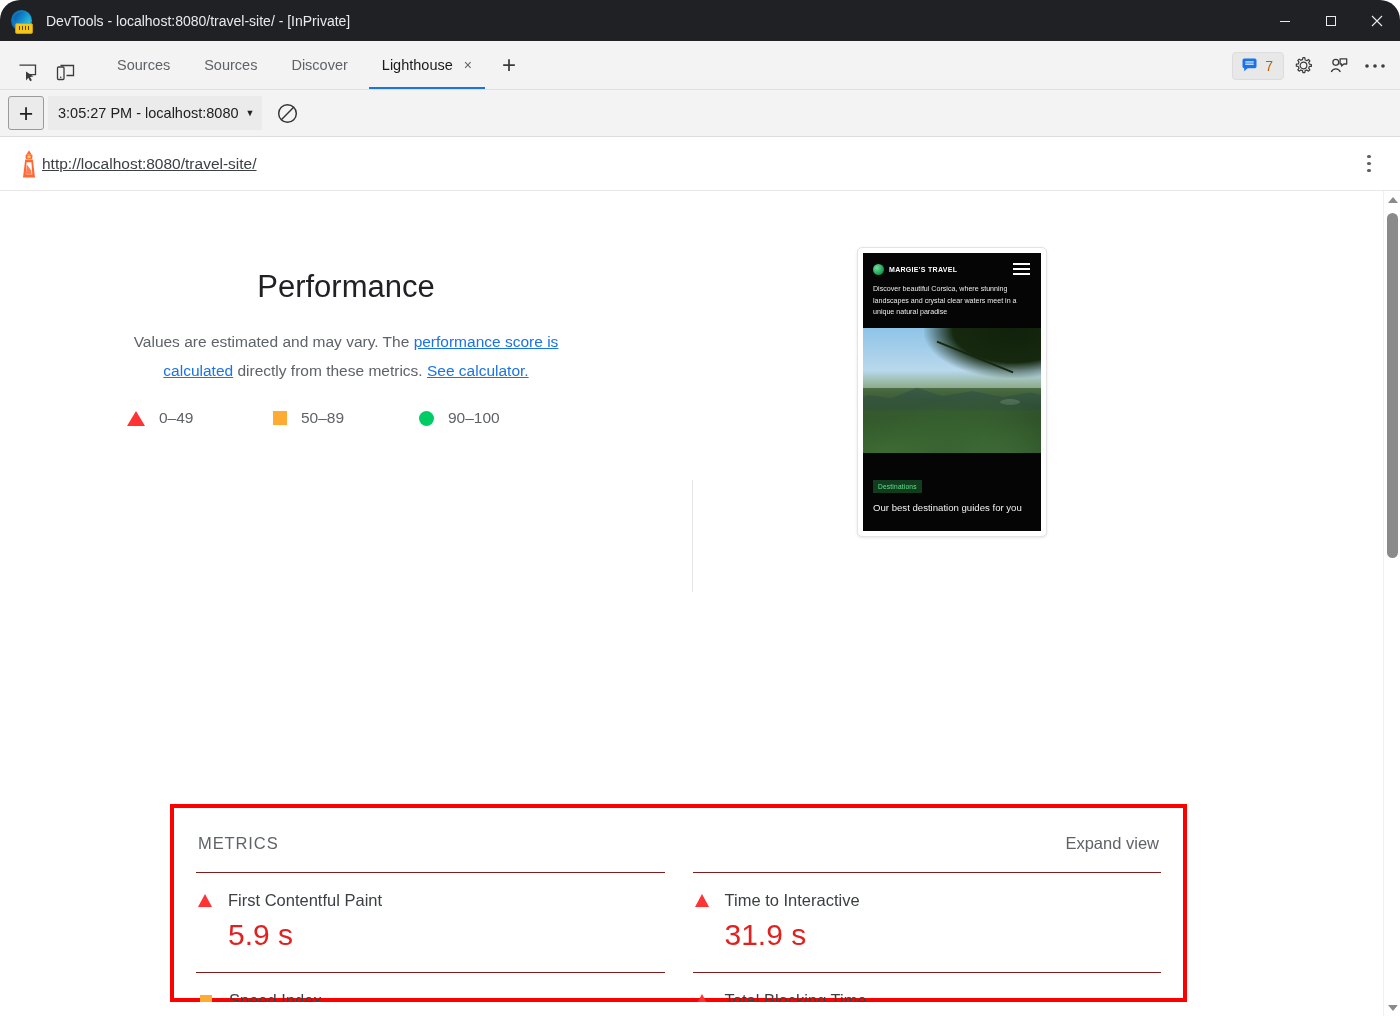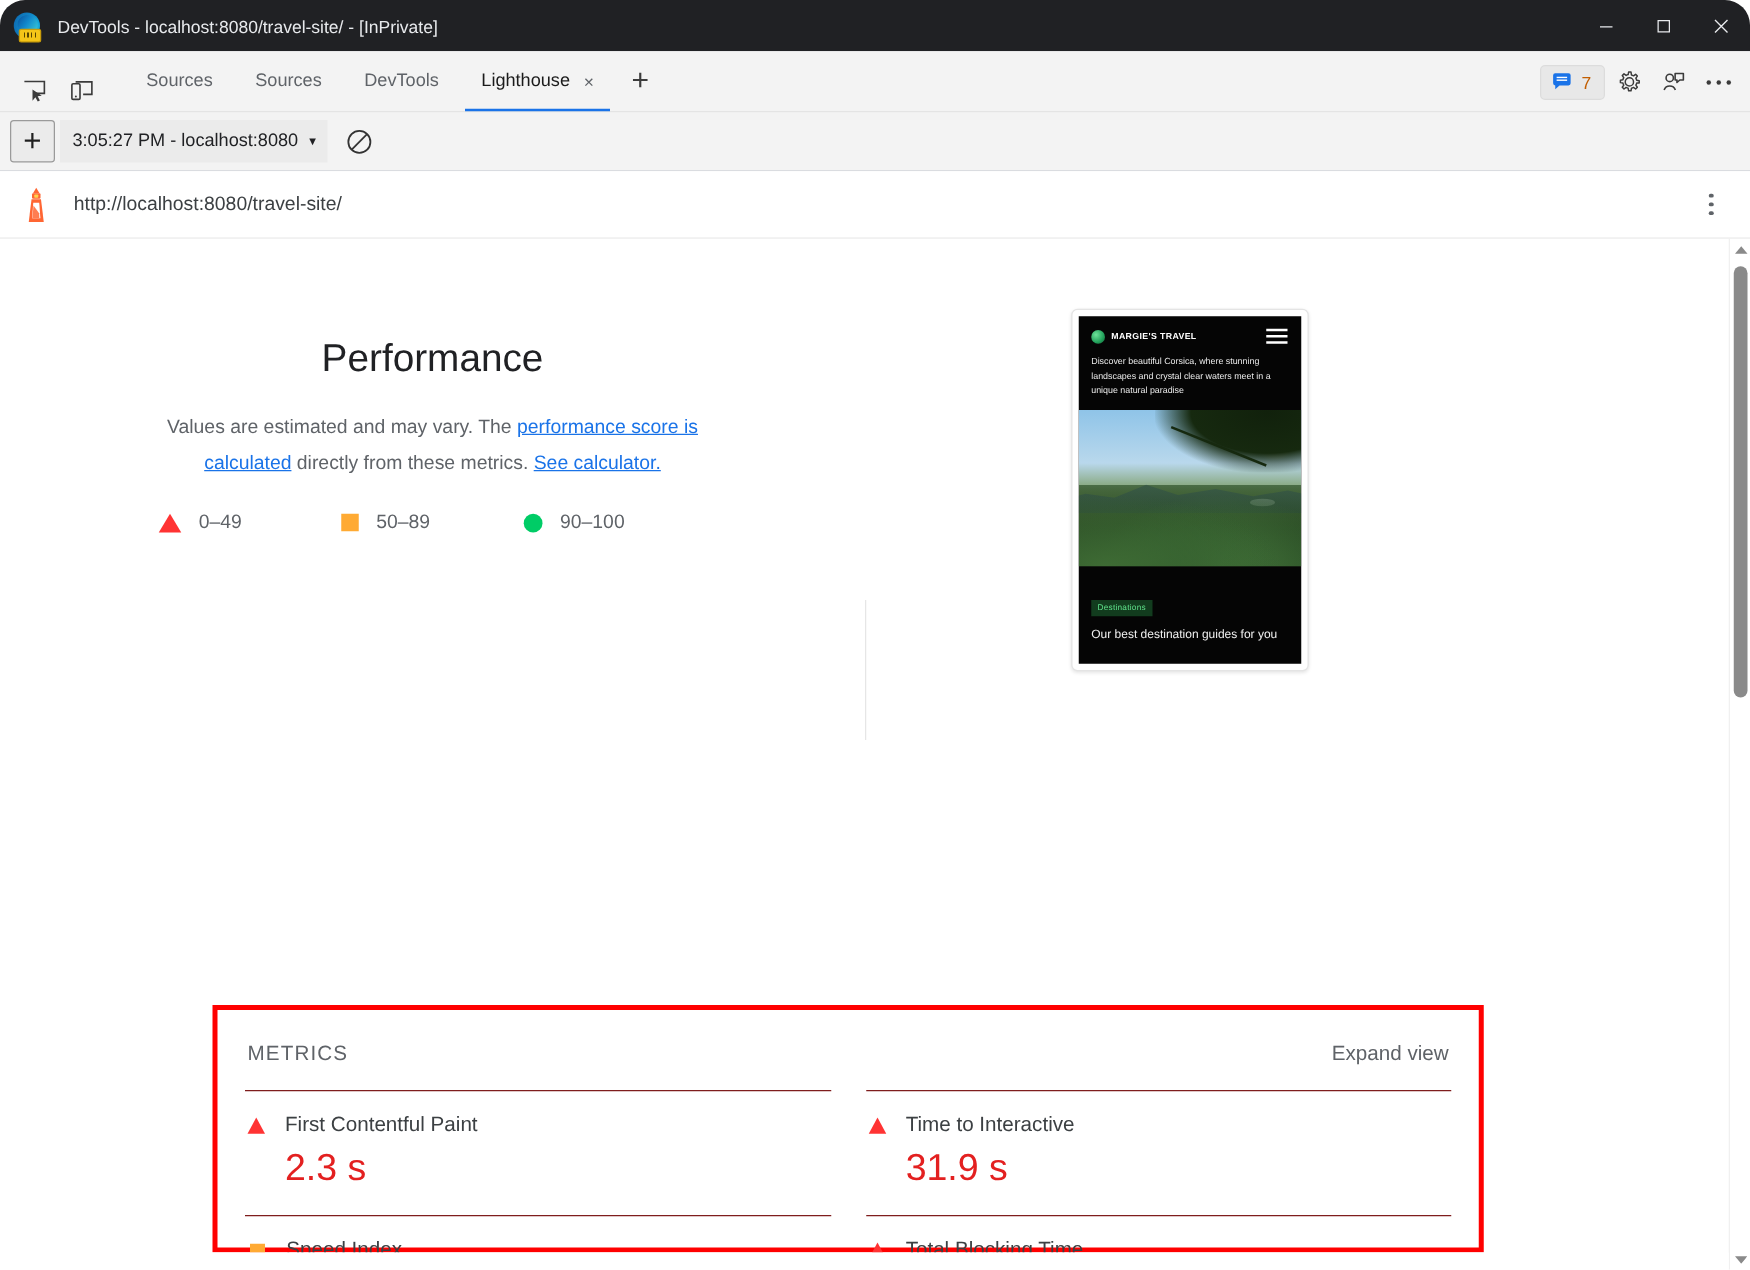--- a/index.html
+++ b/index.html
@@ -212,23 +212,23 @@
     position: relative;
     height: 54px;
     background: #ffffff;
     border-bottom: 1px solid #e8e8e8;
     display: flex;
     align-items: center;
     padding-left: 16px;
   }
   .lh-icon { width: 26px; height: 30px; flex: none; }
   .url-text {
-    margin-left: 17px;
     font-size: 15.5px;
     color: #3c4043;
+    text-decoration: underline;
   }
   .kebab {
     position: absolute;
     right: 18px; top: 50%;
     transform: translateY(-50%);
     width: 26px; height: 26px;
     display: flex; flex-direction: column;
     align-items: center; justify-content: center;
     gap: 3.5px;
   }
@@ -580,21 +580,21 @@
     </div>
 
     <div class="tabs">
       <div class="tab">
         <span>Sources</span>
       </div>
       <div class="tab">
         <span>Sources</span>
       </div>
       <div class="tab">
-        <span>DevTools</span>
+        <span>Discover</span>
       </div>
       <div class="tab active">
         <span>Lighthouse</span>
         <span class="tab-close">×</span>
       </div>
       <div class="tab-add">+</div>
     </div>
 
     <div class="tabstrip-right">
       <div class="msg-badge">
@@ -728,21 +728,21 @@
             <div class="expand-view">Expand view</div>
           </div>
 
           <div class="metrics-grid">
 
             <div class="metric">
               <div class="metric-head">
                 <span class="tri-s"></span>
                 <span class="metric-name">First Contentful Paint</span>
               </div>
-              <div class="metric-value" style="color:#e32020">2.3 s</div>
+              <div class="metric-value" style="color:#e32020">5.9 s</div>
             </div>
 
             <div class="metric">
               <div class="metric-head">
                 <span class="tri-s"></span>
                 <span class="metric-name">Time to Interactive</span>
               </div>
               <div class="metric-value" style="color:#e32020">31.9 s</div>
             </div>
 

